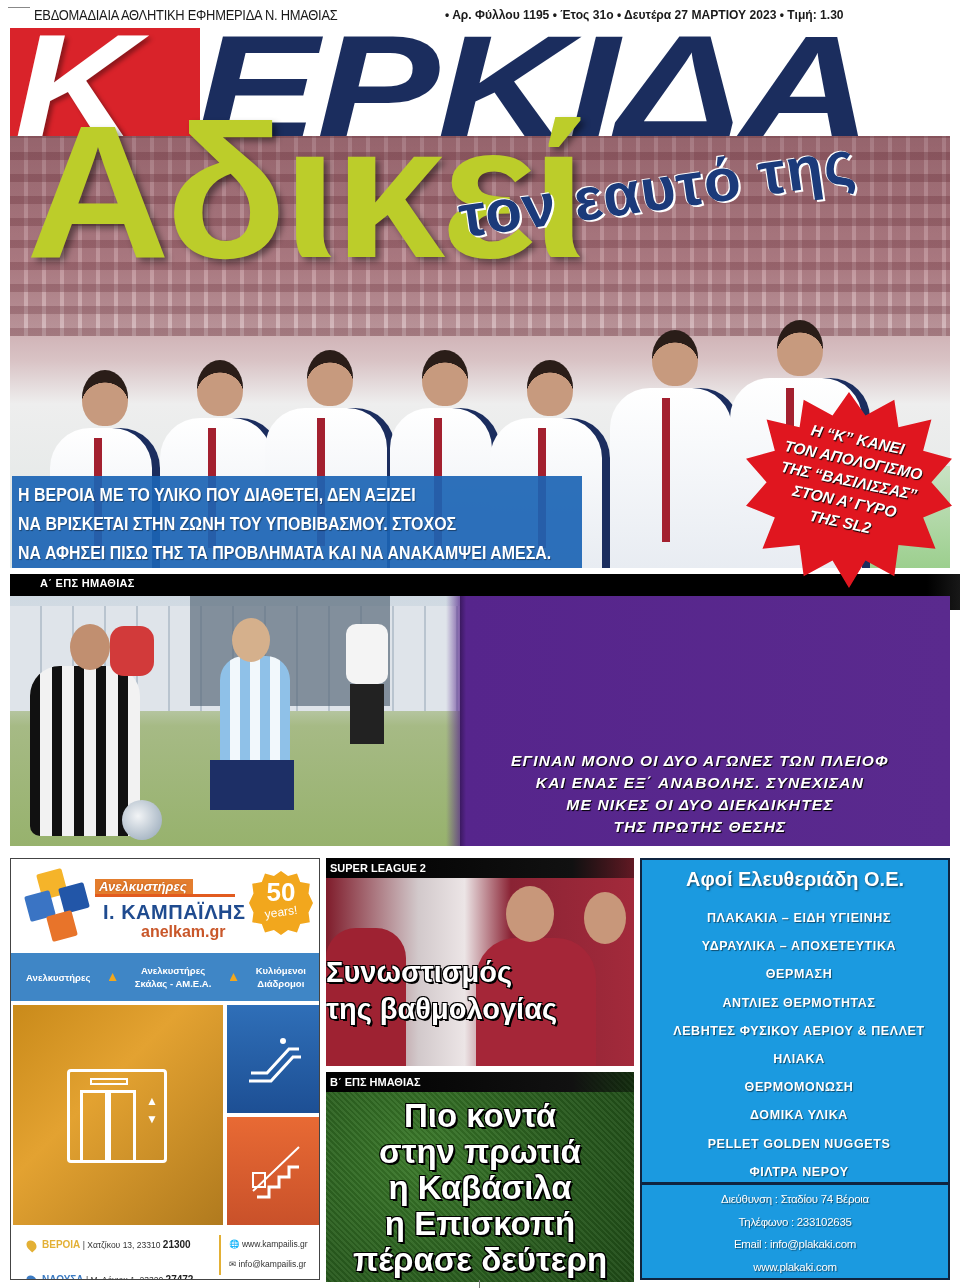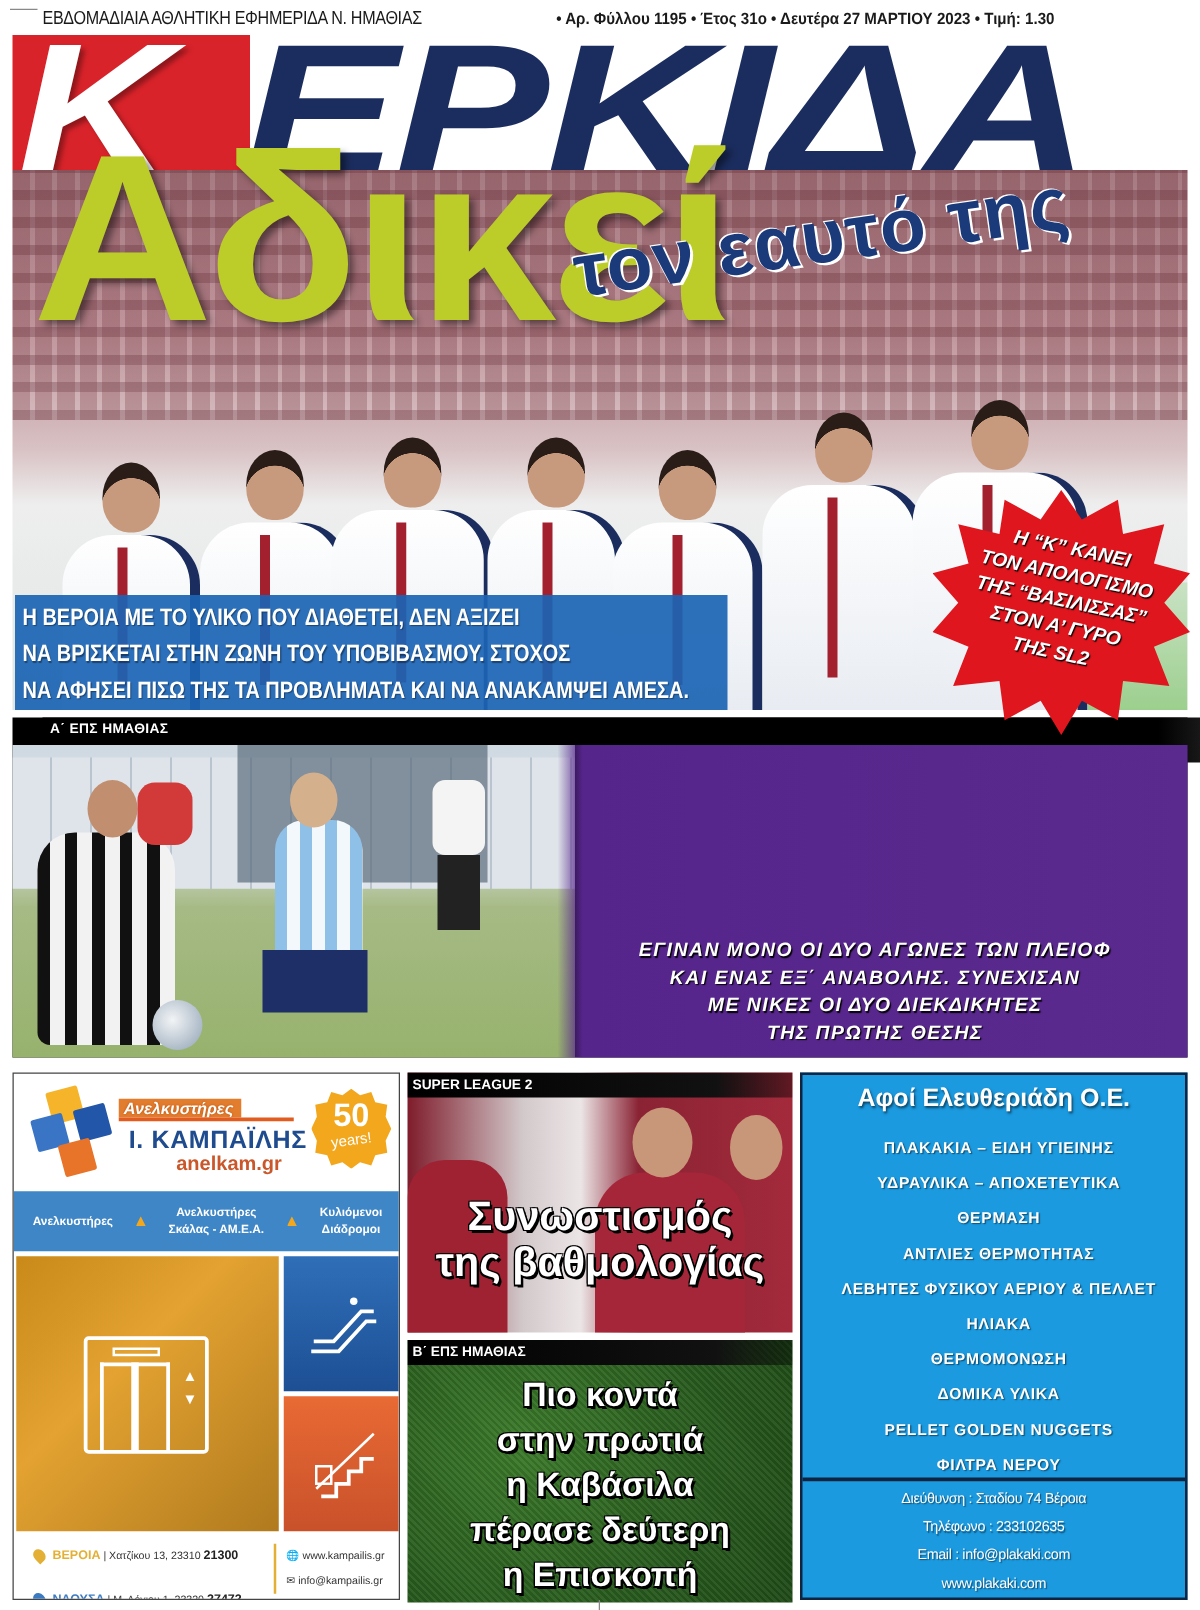--- a/index.html
+++ b/index.html
@@ -81,25 +81,25 @@
   .ad1 .contact .city1 { color: #e3b035; font-weight: bold; font-size: 10px; }
   .ad1 .contact .city2 { color: #3c7bc2; font-weight: bold; font-size: 10px; }
   .ad1 .contact .num { font-weight: bold; font-size: 10px; color: #222; }
   .ad1 .contact .vline { position: absolute; left: 208px; top: 4px; width: 2px; height: 40px; background: #e3b035; }
   .pin { display: inline-block; width: 9px; height: 11px; border-radius: 50% 50% 50% 0; transform: rotate(-45deg); margin-right: 6px; vertical-align: middle; }
 
   .mid1 { position: absolute; left: 326px; top: 858px; width: 308px; height: 208px; overflow: hidden;
           background: linear-gradient(90deg, #7f1c2b 0%, #d2c9cb 30%, #ece5e6 45%, #8a2334 60%, #a32a3b 100%); }
   .mid-label { position: absolute; left: 0; top: 0; width: 100%; height: 20px; background: linear-gradient(90deg,#000 0%, #111 80%, rgba(0,0,0,0.4) 100%); }
   .mid-label span { position: absolute; left: 4px; top: 4px; font-family: "Liberation Sans", sans-serif; font-weight: bold; font-size: 11px; color: #ffffff; }
-  .mid-title { position: absolute; left: 0; top: 96px; width: 100%; text-align: center; font-family: "Liberation Sans", sans-serif; font-weight: bold; font-size: 33px; line-height: 37px; color: #ffffff; text-shadow: 2px 2px 0 #000, -1px -1px 0 #000, 1px -1px 0 #000, -1px 1px 0 #000; white-space: nowrap; }
+  .mid-title { position: absolute; left: 0; top: 96px; width: 100%; text-align: left; font-family: "Liberation Sans", sans-serif; font-weight: bold; font-size: 29px; line-height: 37px; color: #ffffff; text-shadow: 2px 2px 0 #000, -1px -1px 0 #000, 1px -1px 0 #000, -1px 1px 0 #000; white-space: nowrap; }
   .mid2 { position: absolute; left: 326px; top: 1072px; width: 308px; height: 210px; overflow: hidden;
           background: radial-gradient(circle at 30% 40%, #3b7a2a 0%, #2a5e1f 50%, #1f4a17 100%); }
   .mid2::before { content: ""; position: absolute; inset: 0; background: repeating-linear-gradient(45deg, rgba(255,255,255,0.05) 0 2px, rgba(0,0,0,0.08) 2px 4px); }
-  .mid2-title { position: absolute; left: 0; top: 26px; width: 100%; text-align: center; font-family: "Liberation Sans", sans-serif; font-weight: bold; font-size: 27px; line-height: 36px; color: #ffffff; text-shadow: 2px 2px 0 #000, -1px -1px 0 #000, 1px -1px 0 #000, -1px 1px 0 #000; white-space: nowrap; }
+  .mid2-title { position: absolute; left: 0; top: 26px; width: 100%; text-align: center; font-family: "Liberation Sans", sans-serif; font-weight: bold; font-size: 33px; line-height: 36px; color: #ffffff; text-shadow: 2px 2px 0 #000, -1px -1px 0 #000, 1px -1px 0 #000, -1px 1px 0 #000; white-space: nowrap; }
 
   .ad2 { position: absolute; left: 640px; top: 858px; width: 310px; height: 422px; background: #1b9ae0; border: 2px solid #0f2440; }
   .ad2 .name { position: absolute; left: 0; top: 8px; width: 100%; text-align: center; font-family: "Liberation Sans", sans-serif; font-weight: bold; font-size: 20px; color: #ffffff; text-shadow: 1px 1px 2px rgba(0,0,0,0.6); white-space: nowrap; }
   .ad2 .items { position: absolute; left: 4px; top: 44px; width: 100%; text-align: center; }
   .ad2 .items div { font-family: "Liberation Sans", sans-serif; font-weight: bold; font-size: 12.5px; line-height: 28.2px; color: #ffffff; letter-spacing: 0.6px; text-shadow: 1px 1px 1px rgba(0,0,0,0.5); white-space: nowrap; }
   .ad2 .divider { position: absolute; left: 0; top: 322px; width: 100%; height: 3px; background: #0f2440; }
   .ad2 .contact { position: absolute; left: 0; top: 328px; width: 100%; text-align: center; }
   .ad2 .contact div { font-family: "Liberation Sans", sans-serif; font-size: 11.5px; line-height: 22.5px; color: #ffffff; text-shadow: 1px 1px 1px rgba(0,0,0,0.5); letter-spacing: -0.3px; }
 
   .fold-mark { position: absolute; left: 479px; top: 1280px; width: 1px; height: 8px; background: #888; }
@@ -276,22 +276,22 @@
 </div>
 
 <div class="mid2">
   <div class="mid-label">
       <span>Β΄ ΕΠΣ ΗΜΑΘΙΑΣ</span>
     </div>
   <div class="mid2-title">
     <div>Πιο κοντά</div>
     <div>στην πρωτιά</div>
     <div>η Καβάσιλα</div>
+    <div>η Επισκοπή</div>
     <div>πέρασε δεύτερη</div>
-    <div>η Επισκοπή</div>
   </div>
 </div>
 
 <div class="ad2">
   <div class="name">Αφοί Ελευθεριάδη Ο.Ε.</div>
   <div class="items">
     <div>ΠΛΑΚΑΚΙΑ – ΕΙΔΗ ΥΓΙΕΙΝΗΣ</div>
     <div>ΥΔΡΑΥΛΙΚΑ – ΑΠΟΧΕΤΕΥΤΙΚΑ</div>
     <div>ΘΕΡΜΑΣΗ</div>
     <div>ΑΝΤΛΙΕΣ ΘΕΡΜΟΤΗΤΑΣ</div>

